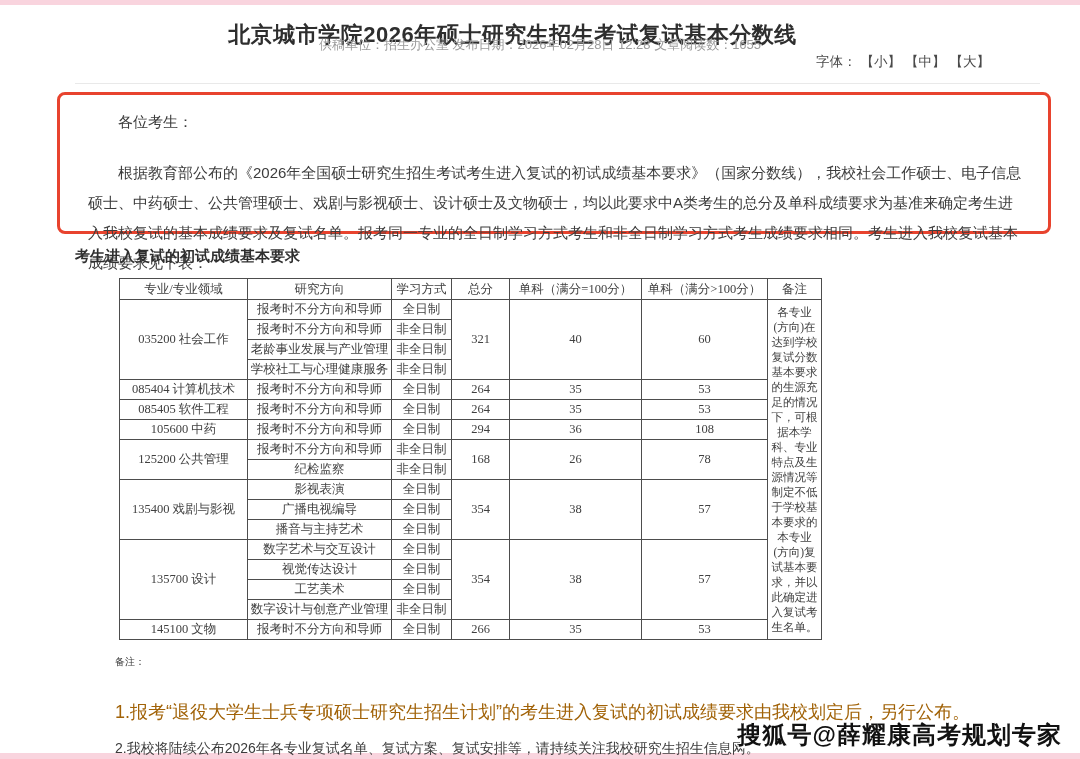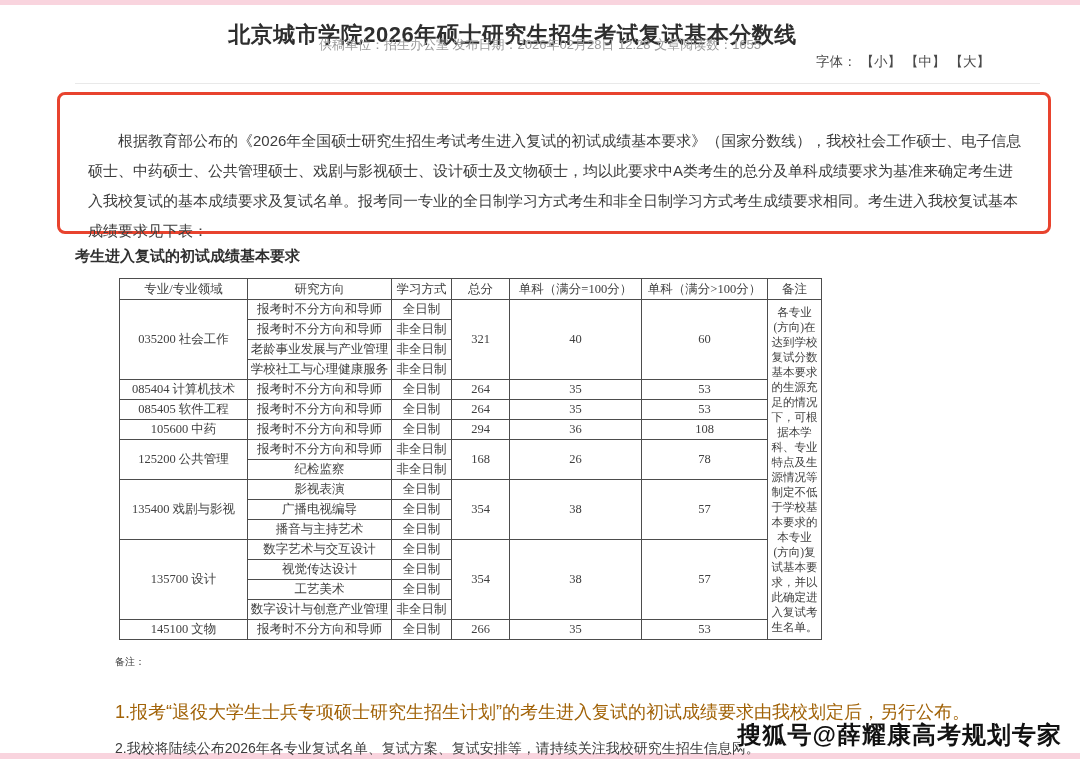--- a/index.html
+++ b/index.html
@@ -74,20 +74,21 @@
 
 <div class="meta-line">供稿单位：招生办公室 发布日期：2026年02月28日 12:28 文章阅读数：1655</div>
 
 <div class="font-controls">
   <span>字体：</span><span class="size-btn">【小】</span><span class="size-btn">【中】</span><span class="size-btn">【大】</span>
 </div>
 
 <div class="divider"></div>
 
 <div class="notice-box">
+  <p class="salutation">各位考生：</p>
   <p class="body-par">根据教育部公布的《2026年全国硕士研究生招生考试考生进入复试的初试成绩基本要求》（国家分数线），我校社会工作硕士、电子信息硕士、中药硕士、公共管理硕士、戏剧与影视硕士、设计硕士及文物硕士，均以此要求中A类考生的总分及单科成绩要求为基准来确定考生进入我校复试的基本成绩要求及复试名单。报考同一专业的全日制学习方式考生和非全日制学习方式考生成绩要求相同。考生进入我校复试基本成绩要求见下表：</p>
 </div>
 
 <div class="table-title">考生进入复试的初试成绩基本要求</div>
 
 <table class="score-table">
   <colgroup>
     <col style="width:128px">
       <col style="width:144px">
       <col style="width:60px">

